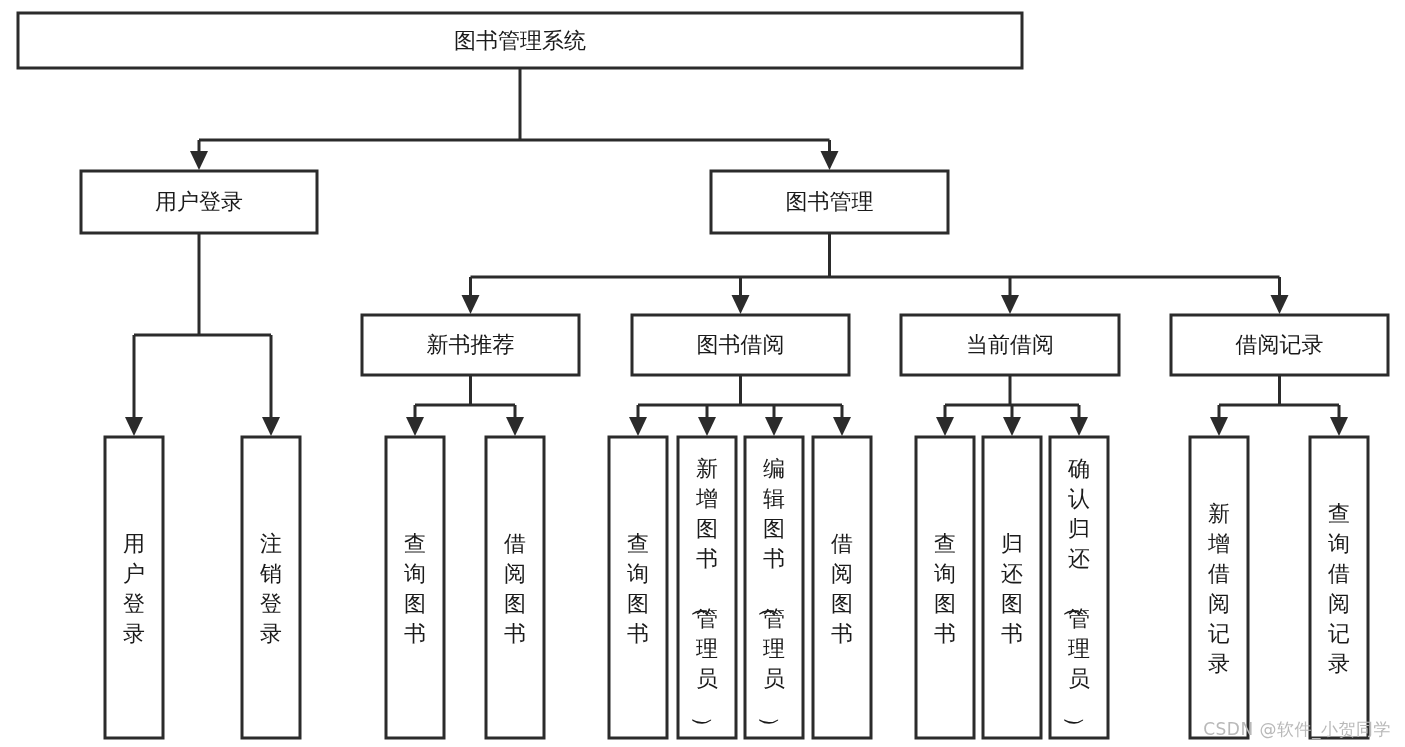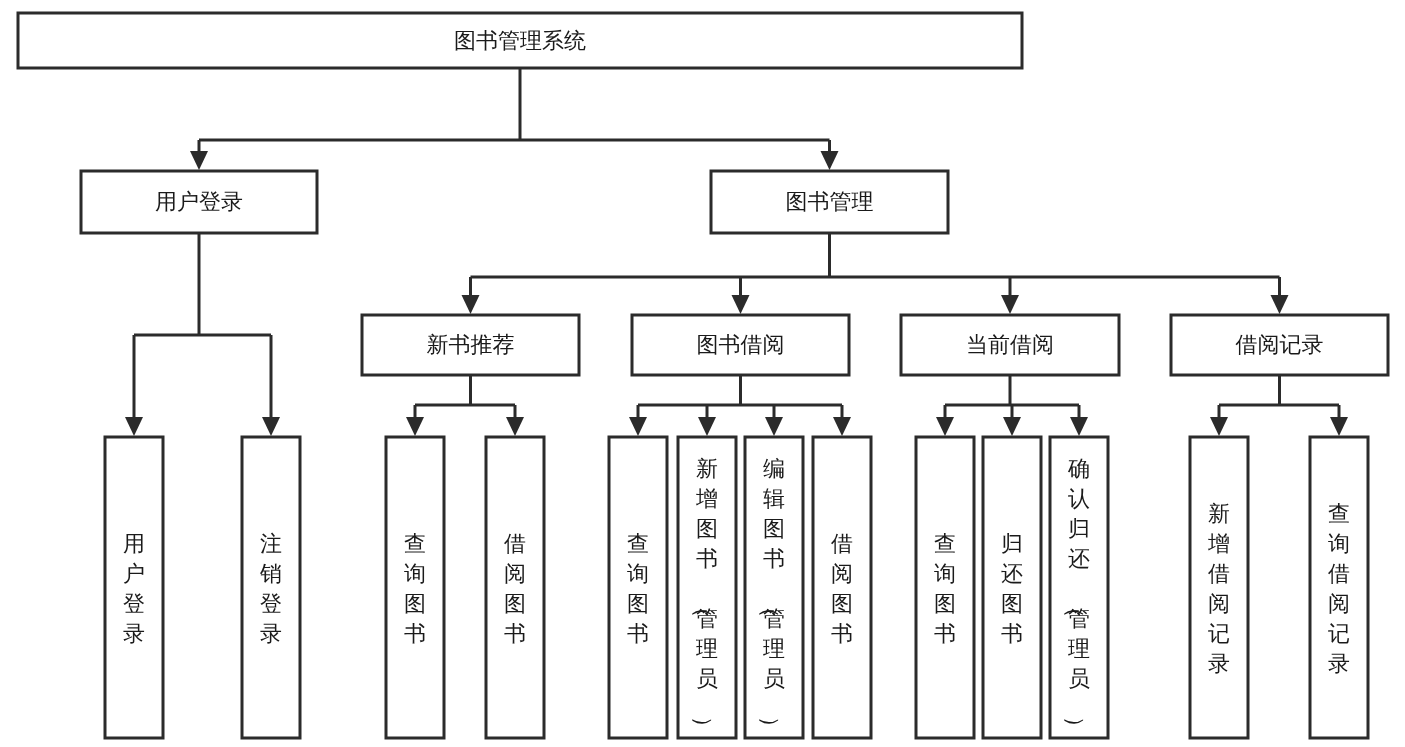--- a/index.html
+++ b/index.html
@@ -217,13 +217,14 @@
         <g>
           <rect x="1190" y="437" width="58" height="301" class="node-box"></rect>
           <text x="1219" y="0" class="node-label-v"><tspan x="1219" y="520.9">新</tspan><tspan x="1219" y="550.9">增</tspan><tspan x="1219" y="580.9">借</tspan><tspan x="1219" y="610.9">阅</tspan><tspan x="1219" y="640.9">记</tspan><tspan x="1219" y="670.9">录</tspan></text>
         </g>
         <g>
           <rect x="1310" y="437" width="58" height="301" class="node-box"></rect>
           <text x="1339" y="0" class="node-label-v"><tspan x="1339" y="520.9">查</tspan><tspan x="1339" y="550.9">询</tspan><tspan x="1339" y="580.9">借</tspan><tspan x="1339" y="610.9">阅</tspan><tspan x="1339" y="640.9">记</tspan><tspan x="1339" y="670.9">录</tspan></text>
         </g>
       </g>
   </svg>
+  <div class="watermark">CSDN @软件_小贺同学</div>
 </div>
 
 </body></html>

